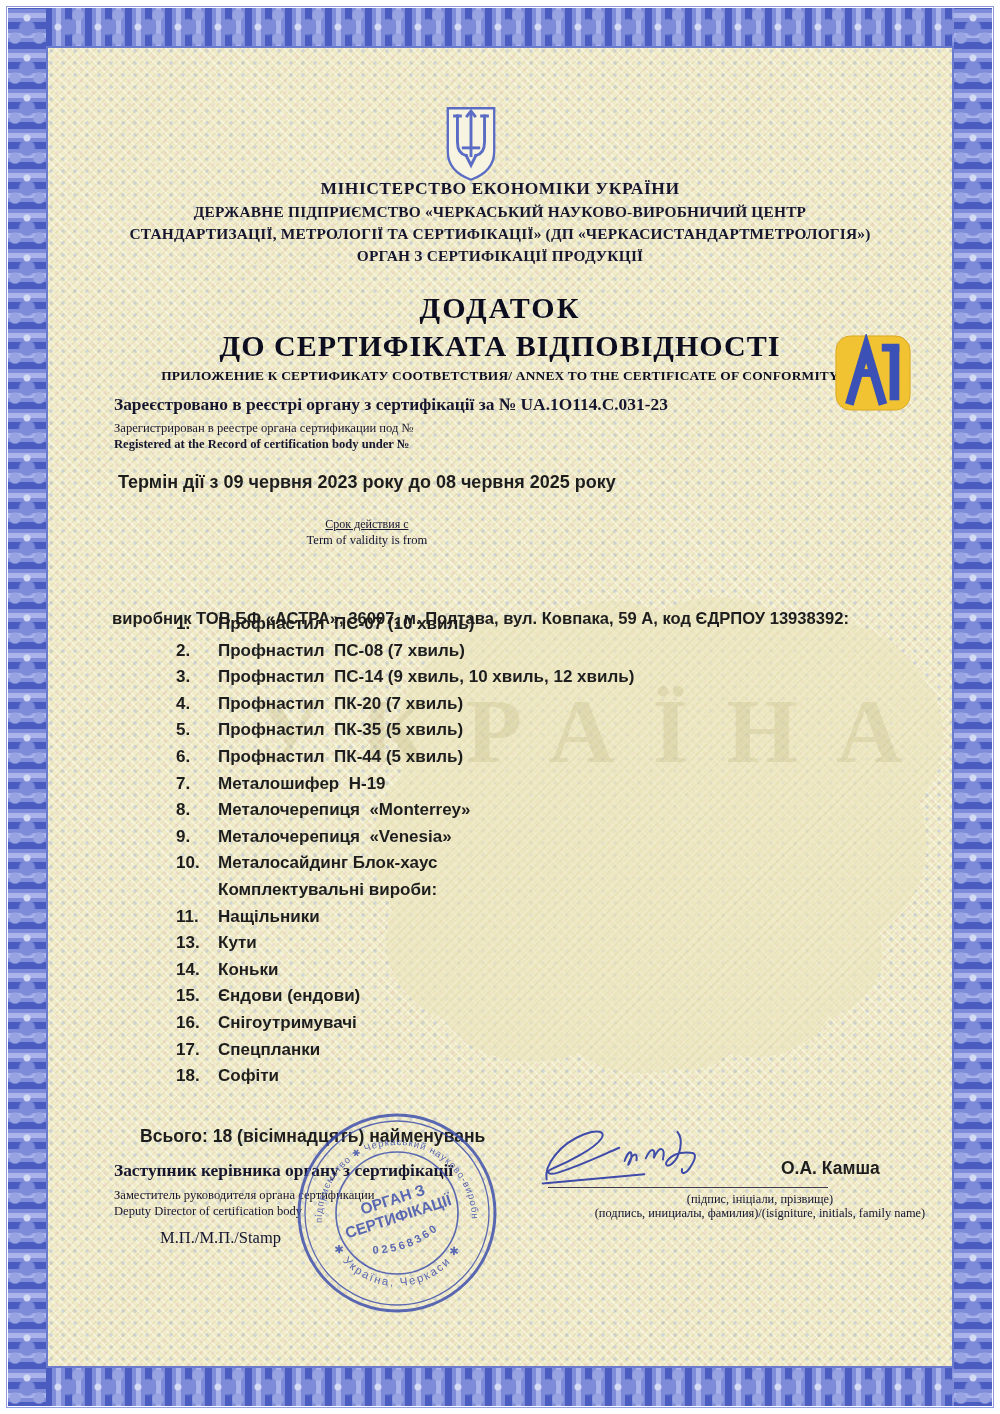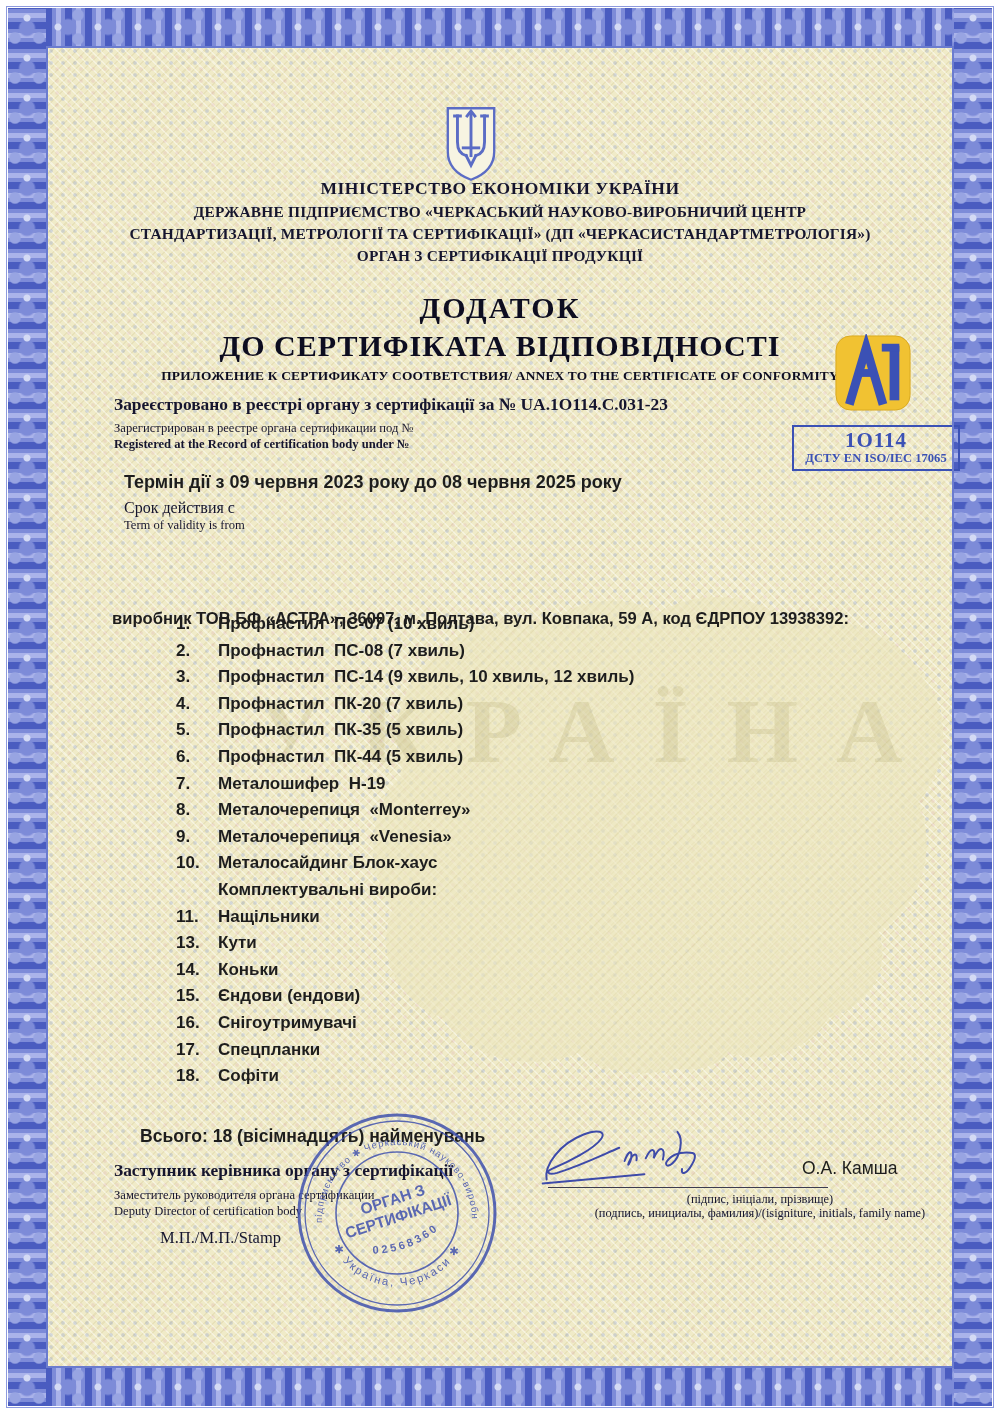--- a/index.html
+++ b/index.html
@@ -56,41 +56,41 @@
   .reg-l1{font-size:17.4px;font-weight:bold;}
   .reg-l2{font-size:12.6px;margin-top:6px;}
   .reg-l3{font-size:12.6px;margin-top:1px;font-weight:bold;}
   
   .mark{left:786px;top:286px;width:78px;height:78px;z-index:3;}
   .std-box{left:744px;top:377px;width:164px;height:42px;border:2px solid #3b51b5;
     text-align:center;color:#3b51b5;z-index:3;}
   .std-code{font-size:21px;font-weight:bold;letter-spacing:1px;margin-top:1px;}
   .std-name{font-size:12.6px;font-weight:bold;margin-top:-2px;}
   
-  .val{left:76px;top:424px;z-index:2;}
+  .val{left:70px;top:424px;z-index:2;text-align:center;}
   .val-l1{font-size:18px;font-weight:bold;color:#1d1d1d;}
-  .val-l2{font-size:16px;color:#15152e;margin-top:6px;font-family:"Liberation Serif",serif;}
+  .val-l2{font-size:12px;color:#15152e;margin-top:24px;font-family:"Liberation Serif",serif;text-decoration:underline;}
   .val-l3{font-size:12.6px;color:#15152e;margin-top:1px;font-family:"Liberation Serif",serif;}
   
   .prod-intro{left:64px;top:506px;font-size:16.6px;font-weight:bold;color:#1d1d1d;line-height:26px;z-index:2;white-space:pre-wrap;}
   .prod-list{left:128px;top:566px;z-index:2;}
   .prod-row{display:flex;height:26.6px;align-items:flex-start;font-size:17px;font-weight:bold;color:#1d1d1d;
     font-family:"Liberation Sans",sans-serif;white-space:pre;}
   .prod-num{width:42px;}
   .prod-total{left:92px;top:1078px;font-size:17.6px;font-weight:bold;color:#1d1d1d;z-index:2;}
   
   .signer{left:66px;top:1112px;color:#15152e;z-index:2;}
   .signer-pos{font-size:17.4px;font-weight:bold;}
   .signer-ru{font-size:12.6px;margin-top:7px;}
   .signer-en{font-size:12.6px;margin-top:1px;}
   .mp{left:112px;top:1180px;font-size:16.5px;color:#15152e;z-index:2;}
   
   .sig-svg{left:492px;top:1076px;width:185px;height:68px;z-index:4;}
   .sig-line{left:500px;top:1139px;width:280px;border-top:1.6px solid #3c3c50;z-index:2;}
-  .sig-name{left:754px;top:1110px;font-size:17.5px;font-weight:normal;color:#1d1d1d;z-index:2;}
+  .sig-name{left:733px;top:1110px;font-size:17.5px;font-weight:bold;color:#1d1d1d;z-index:2;}
   .sig-cap1{left:560px;top:1144px;width:304px;text-align:center;font-size:12.4px;color:#15152e;z-index:2;}
   .sig-cap2{left:510px;top:1158px;width:404px;text-align:center;font-size:12.4px;color:#15152e;z-index:2;}
   
   .stamp{left:244px;top:1060px;width:210px;height:210px;z-index:6;opacity:.82;}
 </style>
 </head>
 <body>
 
 <div class="page">
 
@@ -151,24 +151,20 @@
 
     <svg class="abs mark" viewBox="0 0 80 80">
       <rect x="2" y="2" width="76" height="76" rx="15" fill="#f1c232" stroke="#d9a920" stroke-width="1"></rect>
       <g stroke="#3b51b5" fill="none">
         <path d="M17,68 L33,14 L49,68" stroke-width="9" stroke-linecap="square"></path>
         <path d="M24,40 H43" stroke-width="8"></path>
         <path d="M62,12 V68" stroke-width="10"></path>
         <path d="M49,14 H67" stroke-width="8"></path>
       </g>
     </svg>
-    <div class="abs std-box sr">
-      <div class="std-code">1О114</div>
-      <div class="std-name">ДСТУ EN ISO/IEC 17065</div>
-    </div>
 
     <div class="abs val">
       <div class="val-l1 sn">Термін дії з 09 червня 2023 року  до  08 червня 2025 року</div>
       <div class="val-l2">Срок действия с</div>
       <div class="val-l3">Term of validity is from</div>
     </div>
 
     <div class="abs prod-intro sn">
       <div>виробник ТОВ БФ «АСТРА», 36007, м. Полтава, вул. Ковпака, 59 А, код ЄДРПОУ 13938392:</div>
     </div>

